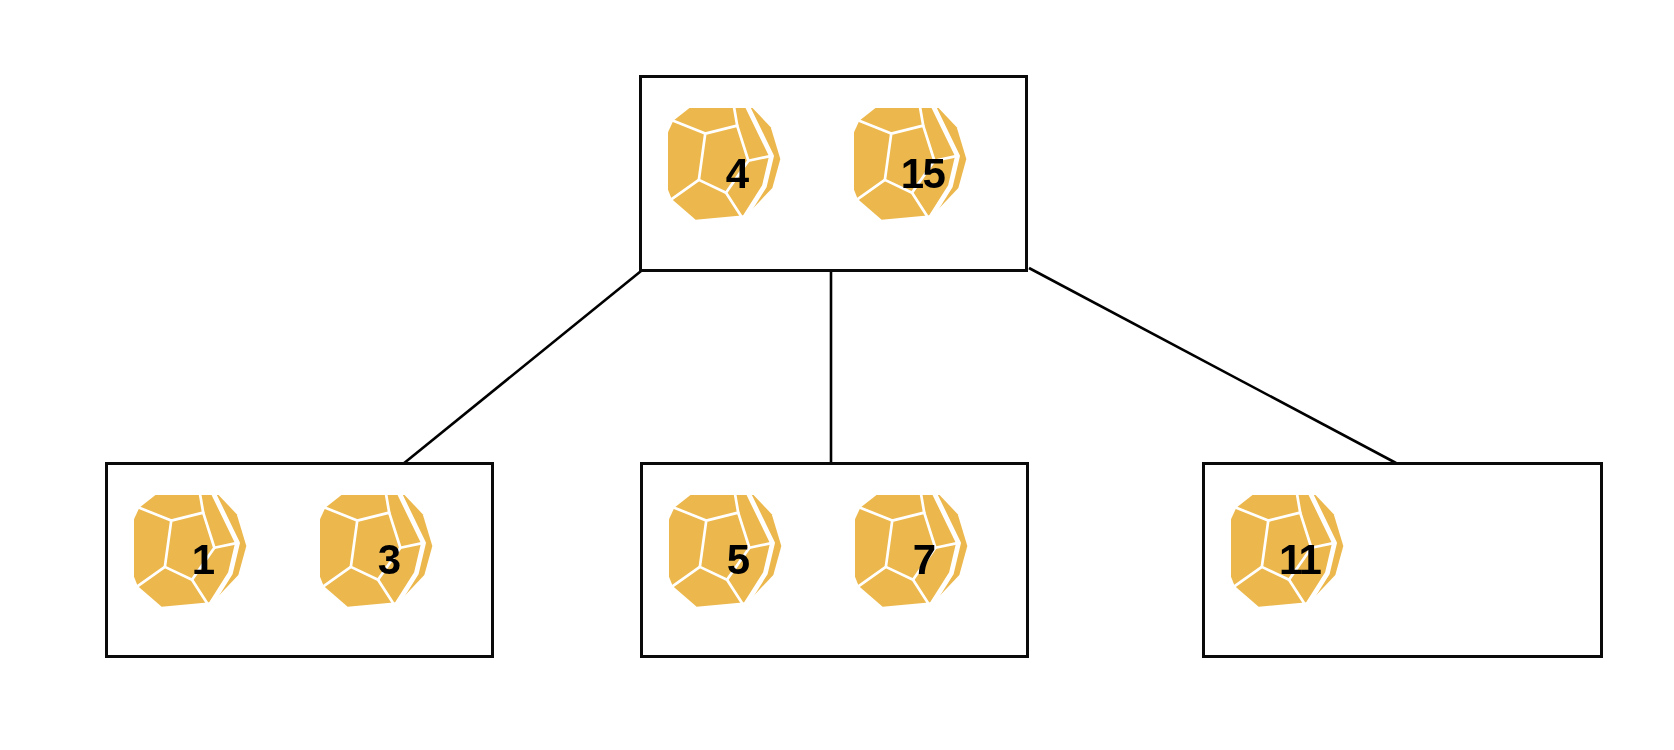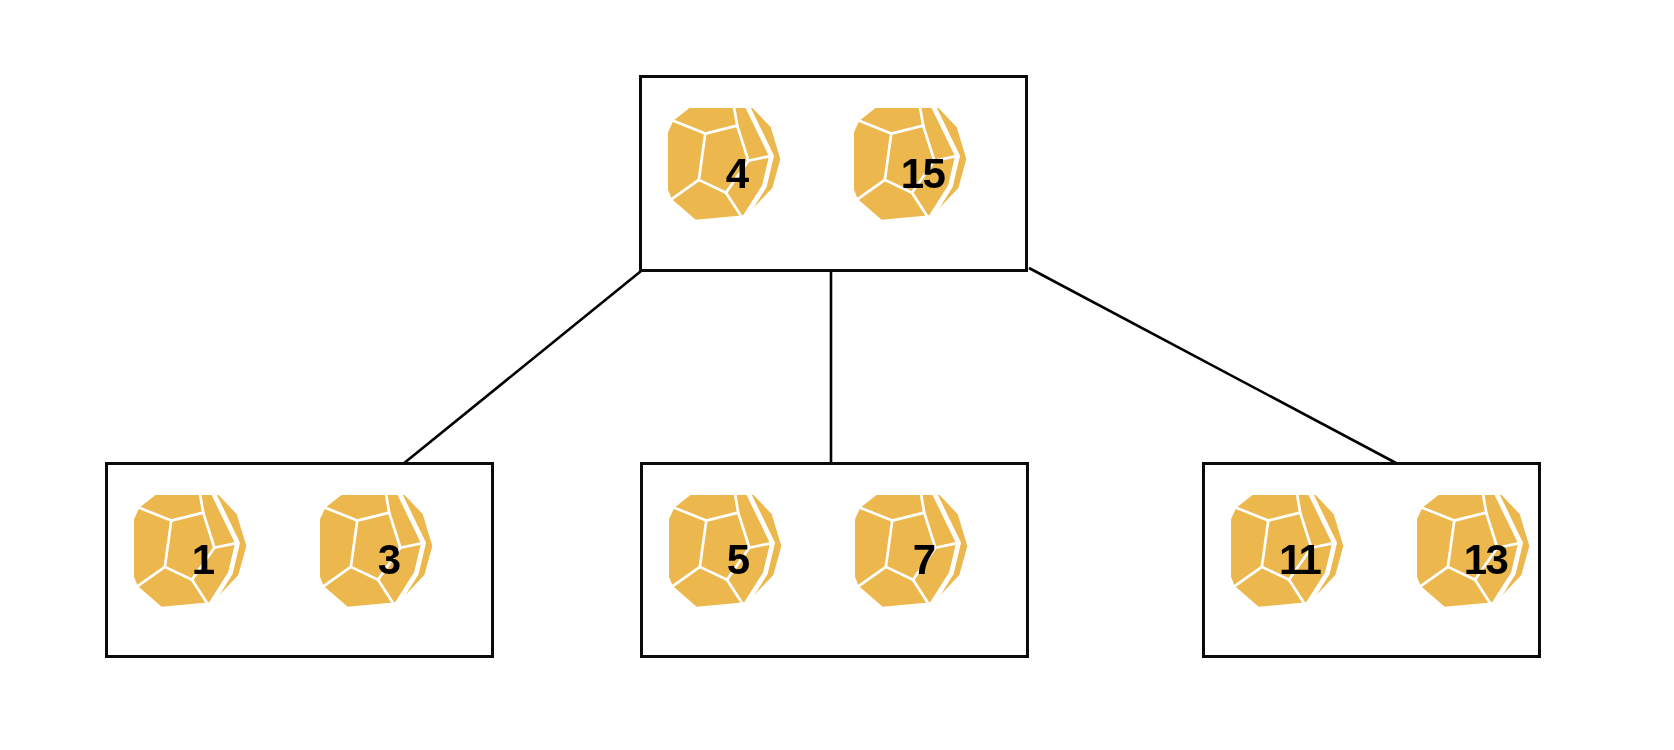--- a/index.html
+++ b/index.html
@@ -22,21 +22,21 @@
     border: 3px solid #0a0a0a;
     background: #ffffff;
     display: flex;
     align-items: center;
     padding-left: 26px;
     gap: 54px;
   }
   #node-root  { left: 639px;  top: 75px;  width: 389px; height: 197px; }
   #node-left  { left: 105px;  top: 462px; width: 389px; height: 196px; }
   #node-mid   { left: 640px;  top: 462px; width: 389px; height: 196px; }
-  #node-right { left: 1202px; top: 462px; width: 339px; height: 196px; }
+  #node-right { left: 1202px; top: 462px; width: 401px; height: 196px; }
   .gem {
     position: relative;
     width: 132px;
     height: 131px;
     flex: 0 0 auto;
   }
   .gem-svg { display: block; width: 132px; height: 131px; }
   .gem-num {
     position: absolute;
     left: 52%;
@@ -123,21 +123,15 @@
     </div>
   </div>
 
   <div class="node" id="node-right">
     <div class="gem">
       <svg class="gem-svg" viewBox="10 10 82 82">
           <use href="#gem"></use>
         </svg>
       <span class="gem-num">11</span>
     </div>
-    <div class="gem">
-      <svg class="gem-svg" viewBox="10 10 82 82">
-          <use href="#gem"></use>
-        </svg>
-      <span class="gem-num">13</span>
-    </div>
   </div>
 
 </div>
 
 </body></html>

